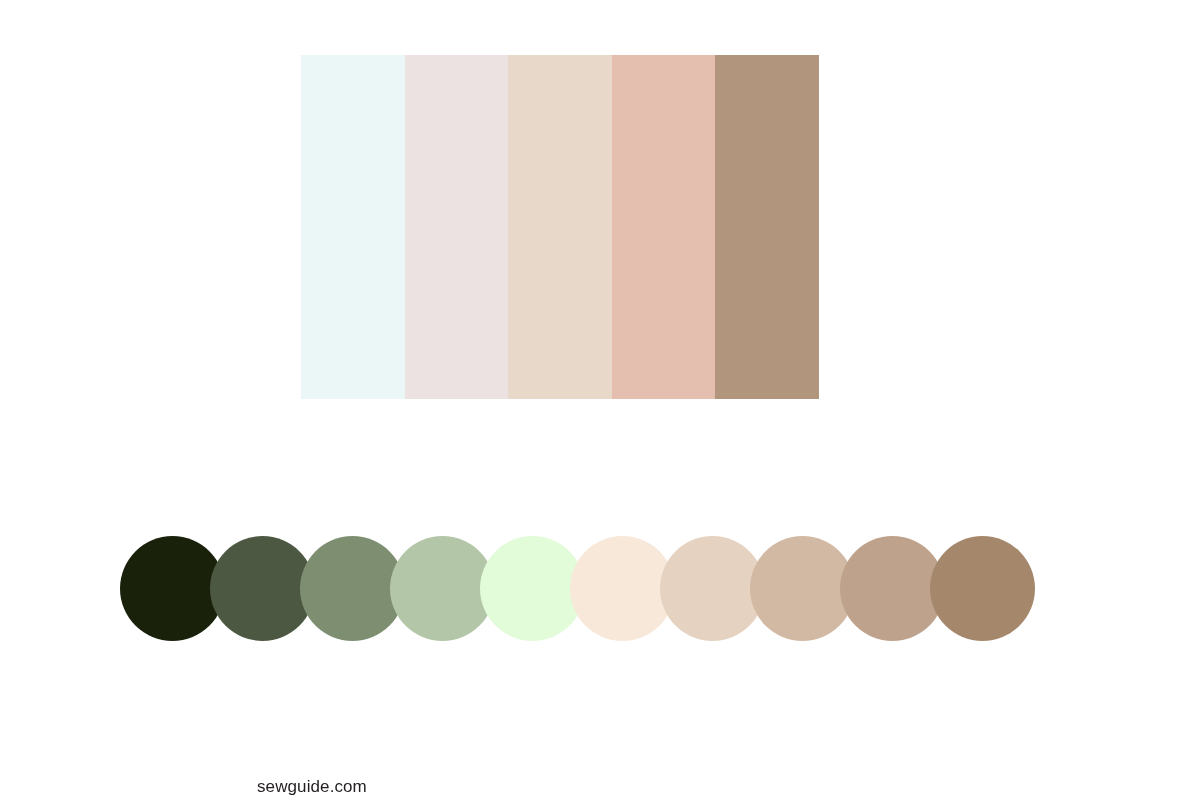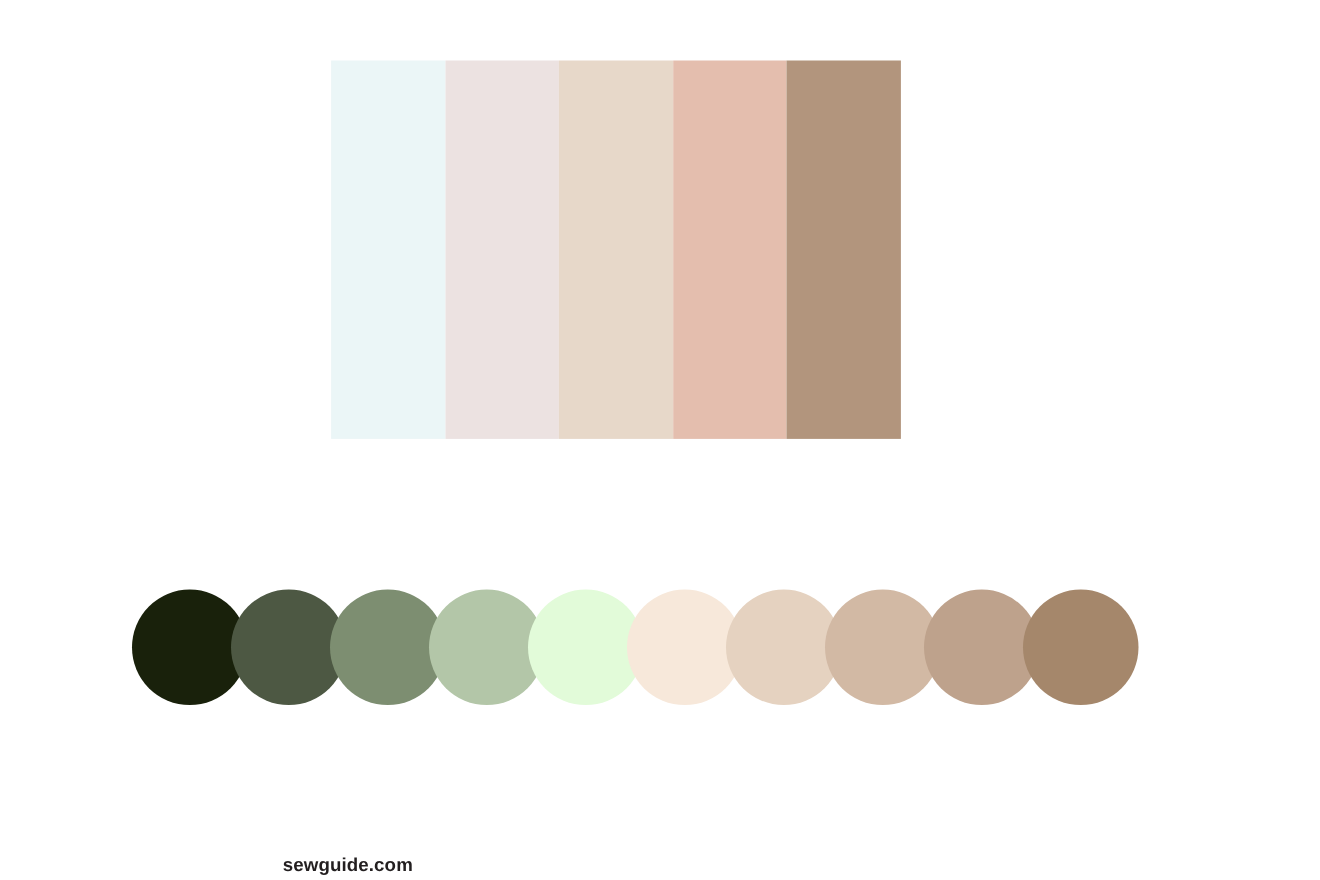--- a/index.html
+++ b/index.html
@@ -15,21 +15,20 @@
     position: relative;
     overflow: hidden;
   }
 
   #palette-canvas {
     position: absolute;
     left: 0;
     top: 0;
     width: 1200px;
     height: 800px;
-    font-weight: bold;
   }
 
   
   #stripe-block {
     position: absolute;
     left: 301px;
     top: 55px;
     width: 518px;
     height: 344px;
     display: flex;

